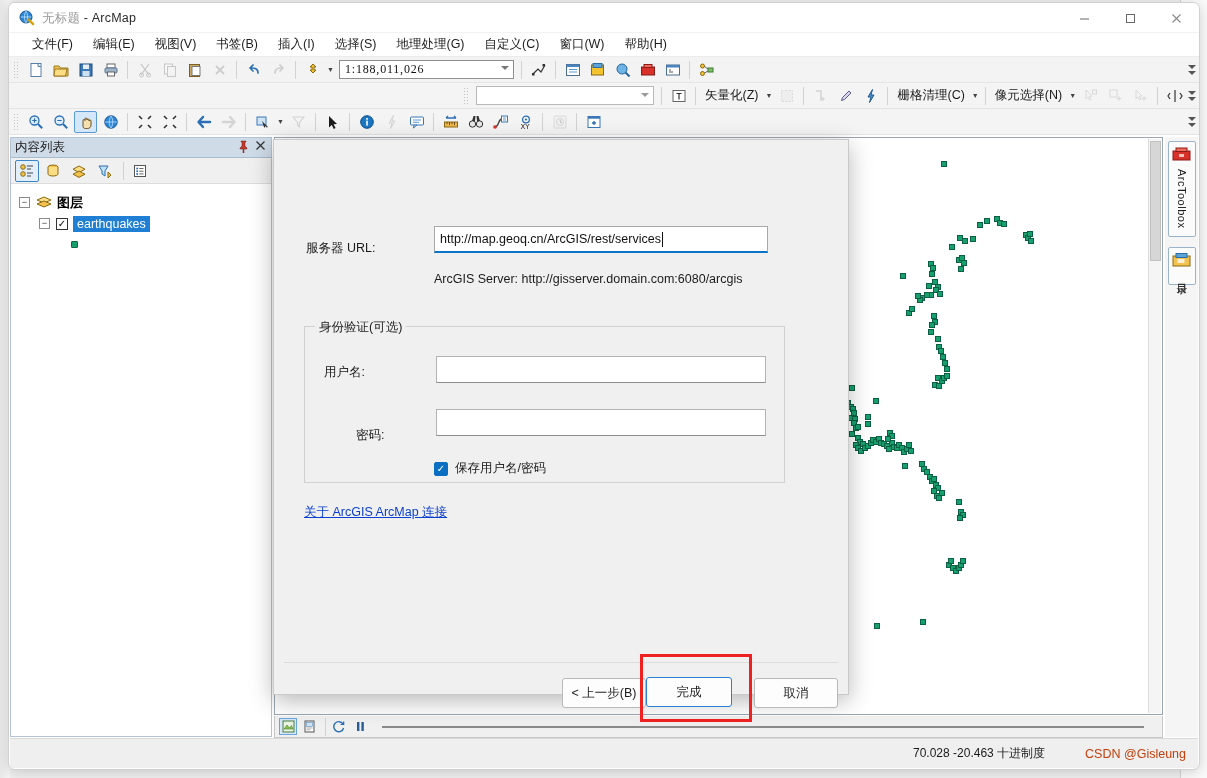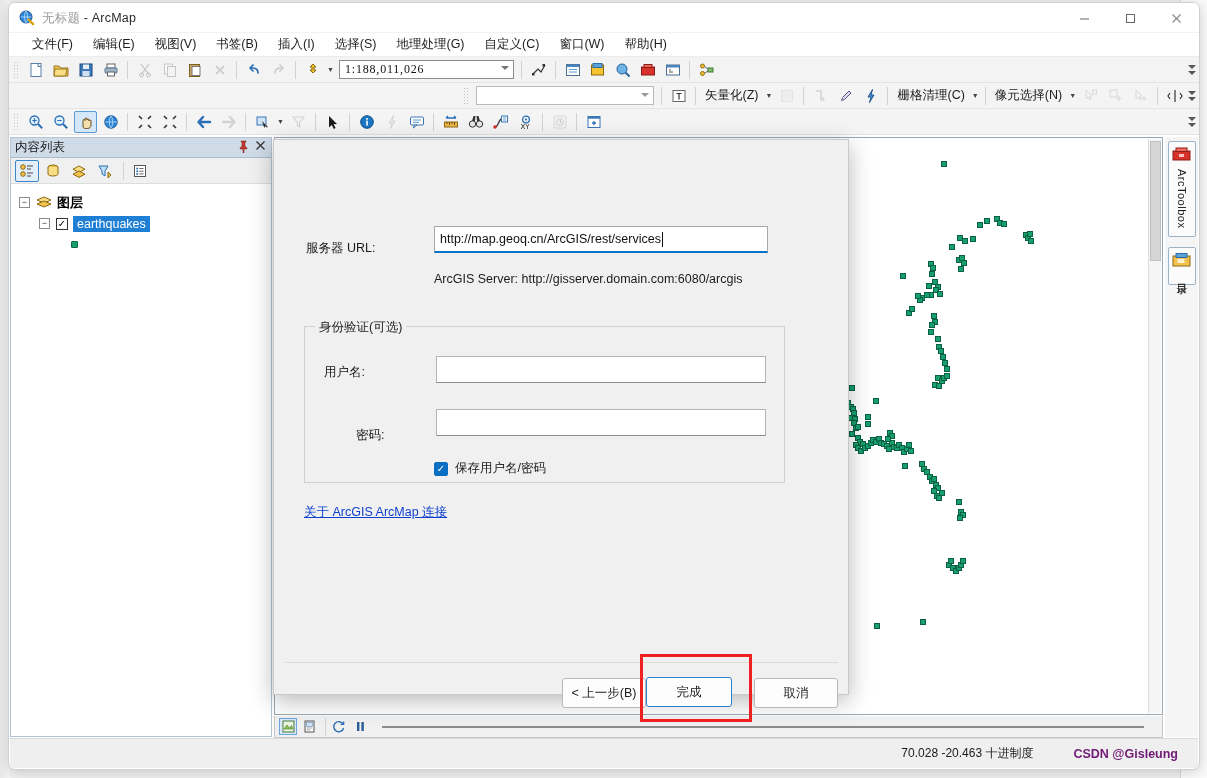--- a/index.html
+++ b/index.html
@@ -221,21 +221,21 @@
   .statusbar {
     position:absolute; left:1px; right:1px; bottom:1px; height:30px;
     background:#efefef; border-top:1px solid #d9d9d9;
     display:flex; align-items:center;
   }
   .status-spacer { flex:1; }
   .status-coords {
     font-size:12px; color:#1b1b1b; margin-right:40px; white-space:nowrap;
   }
   .status-watermark {
-    font-size:12.5px; color:#701a75; margin-right:20px; white-space:nowrap;font-weight:bold;
+    font-size:12.5px; color:#c2410c; margin-right:12px; white-space:nowrap;
   }
 
   
   .dialog {
     position:absolute; left:264px; top:136px; width:576px; height:556px;
     background:#f0f0f0; border:1px solid #c9c9c9;
     box-shadow:0 6px 22px rgba(0,0,0,.28);
   }
   .dlg-titlebar {
     height:26px; background:#ffffff; position:relative;

